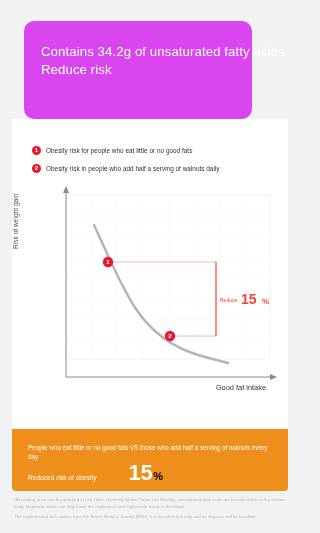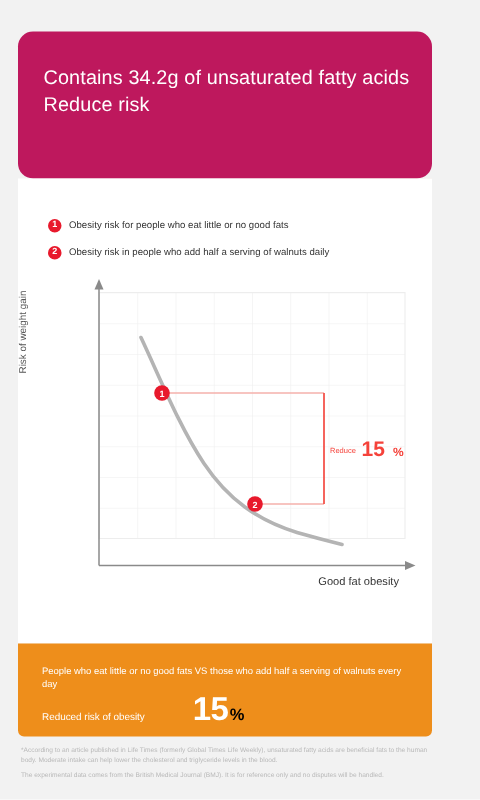--- a/index.html
+++ b/index.html
@@ -6,22 +6,22 @@
   body{
     width:300px;height:533px;overflow:hidden;
     background:#f2f2f2;
     font-family:"Liberation Sans","DejaVu Sans",sans-serif;
     -webkit-font-smoothing:antialiased;
   }
   .page{position:relative;width:300px;height:533px;}
 
   
   .header-card{
-    position:absolute;left:12px;top:21px;width:276px;height:98px;
-    background:#be185d;border-radius:10px 10px 10px 10px;
+    position:absolute;left:24px;top:21px;width:228px;height:98px;
+    background:#d946ef;border-radius:10px 10px 10px 10px;
   }
   .header-title{
     position:absolute;left:17px;top:22px;width:245px;
     color:#ffffff;font-size:13.2px;line-height:17.5px;font-weight:400;
     letter-spacing:.1px;
   }
   
   .notch-wrap{
     position:absolute;left:12px;top:119px;width:276px;height:30px;
     overflow:hidden;pointer-events:none;
@@ -151,21 +151,21 @@
           <circle cx="150" cy="155" r="5.2" fill="#e8192c"></circle>
           <text x="150" y="157.4" text-anchor="middle" font-family="Liberation Sans, sans-serif" font-size="6" font-weight="bold" fill="#ffffff">2</text>
         </g>
 
         <text x="200" y="121" font-family="Liberation Sans, sans-serif" font-size="5" fill="#f5423a">Reduce</text>
         <text x="221" y="123" font-family="Liberation Sans, sans-serif" font-size="14" font-weight="bold" fill="#f5423a">15</text>
         <text x="242" y="123" font-family="Liberation Sans, sans-serif" font-size="8" font-weight="bold" fill="#f5423a">%</text>
       </svg>
 
       <div class="ylabel">Risk of weight gain</div>
-      <div class="xlabel">Good fat obesity</div>
+      <div class="xlabel">Good fat intake</div>
     </div>
   </div>
 
   <div class="summary">
     <div class="summary-line">People who eat little or no good fats VS those who add half a serving of walnuts every day</div>
     <div class="summary-row">
       <span class="summary-label">Reduced risk of obesity</span>
       <span class="summary-value">15</span>
       <span class="summary-pct">%</span>
     </div>

